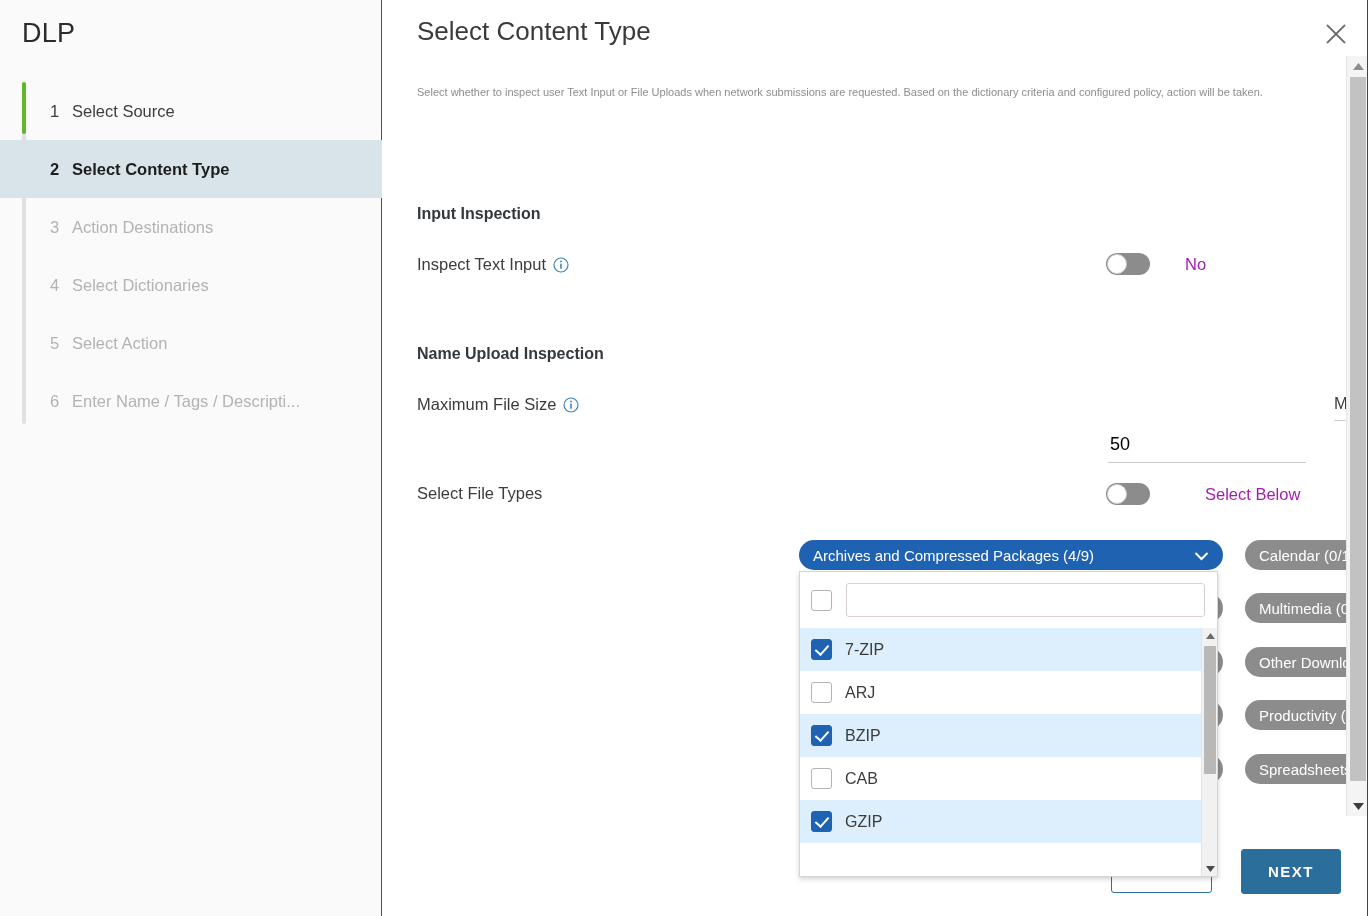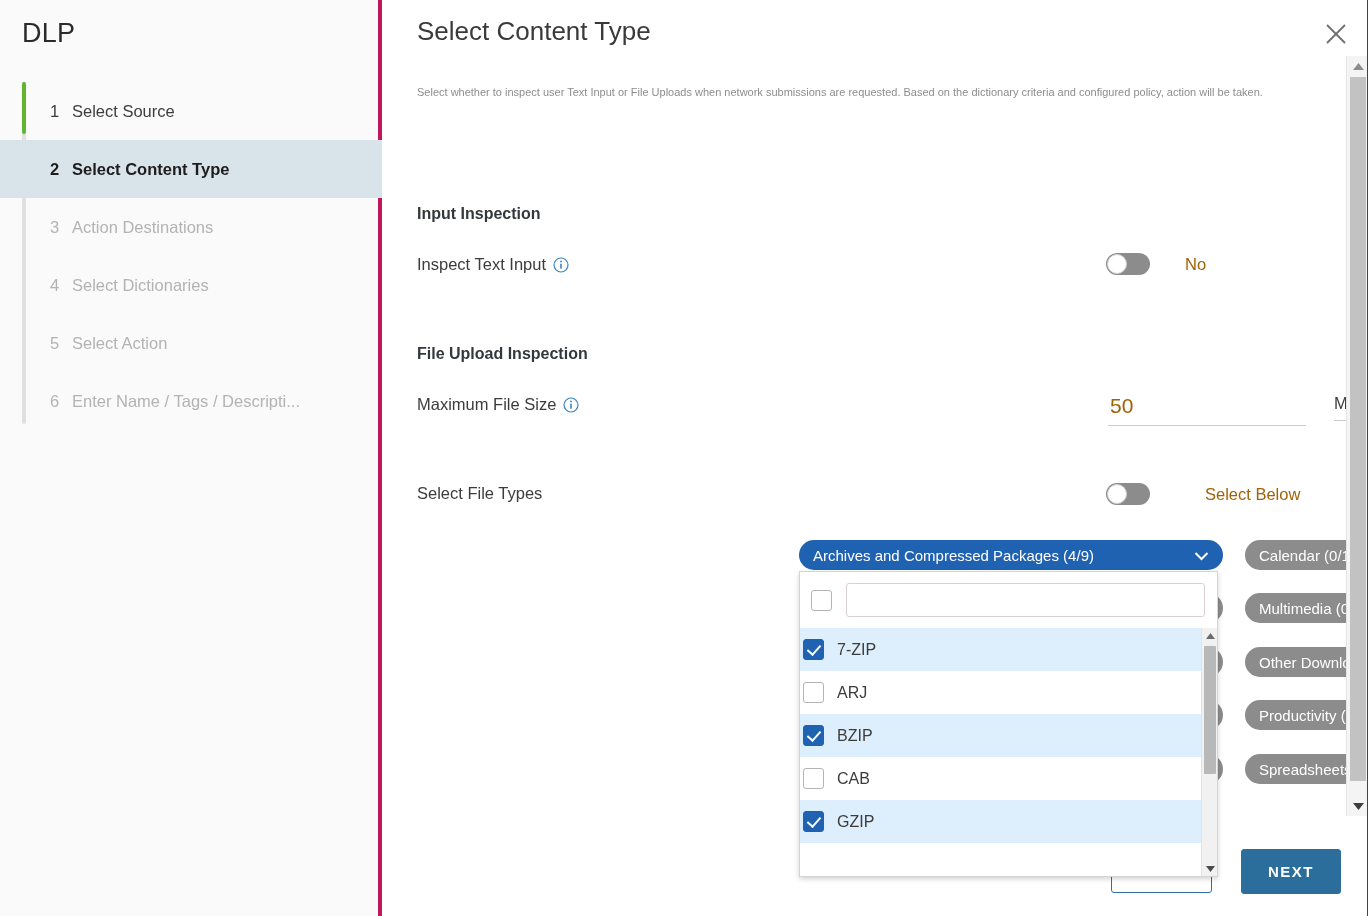--- a/index.html
+++ b/index.html
@@ -8,21 +8,21 @@
     font-family: "Liberation Sans", sans-serif;
     background: #ffffff;
     overflow: hidden;
   }
   .app { position: relative; width: 1368px; height: 916px; display: flex; }
 
   
   .sidebar {
     width: 382px; height: 916px;
     background: #fafafa;
-    border-right: 4px solid #be185d;
+    border-right: 1px solid #be185d;
     position: relative;
     flex: 0 0 382px;
   }
   .sidebar-title {
     position: absolute; left: 22px; top: 18px;
     font-size: 27px; font-weight: 400; color: #2b2b2b;
     letter-spacing: .2px;
   }
   .steps { position: absolute; left: 0; top: 82px; width: 382px; }
   .rail {
@@ -90,30 +90,30 @@
     border-radius: 11px; background: #8c8c8c; cursor: pointer;
   }
   .toggle .knob {
     position: absolute; left: 1px; top: 1px;
     width: 20px; height: 20px; border-radius: 50%;
     background: #ffffff; border: 1px solid #cfcfcf;
   }
   #tg-text-input { left: 724px; top: 253px; }
   #tg-file-types { left: 724px; top: 483px; }
   .toggle-value {
-    position: absolute; font-size: 16.5px; color: #a16207;
+    position: absolute; font-size: 16.5px; color: #a21caf;
   }
   #val-text-input { left: 803px; top: 255px; }
   #val-file-types { left: 803px; top: 485px; margin-left: 20px; }
 
   
   .u-input {
     position: absolute; border: none; border-bottom: 1px solid #cccccc;
     background: transparent; font-family: "Liberation Sans", sans-serif;
-    font-size: 21px; color: #a16207; padding: 0 0 7px 2px; outline: none;
+    font-size: 18px; color: #000000; padding: 0 0 7px 2px; outline: none; margin-top: 40px;
   }
   #inp-max-size { left: 726px; top: 394px; width: 198px; }
   .u-select {
     position: absolute; left: 952px; top: 394px; width: 68px;
     border-bottom: 1px solid #cccccc; padding-bottom: 7px;
     display: flex; align-items: center; gap: 9px; cursor: pointer;
     font-size: 16.5px; color: #3c3c3c;
   }
 
   
@@ -162,21 +162,21 @@
   }
   .dd-search {
     flex: 1 1 auto; height: 34px; border: 1px solid #dccfd2;
     border-radius: 3px; background: #fff; outline: none;
     font-family: "Liberation Sans", sans-serif; font-size: 15px;
     padding: 0 8px; color: #3c3c3c;
   }
   .dd-list { position: relative; height: 248px; overflow: hidden; }
   .dd-row {
     display: flex; align-items: center; gap: 13px;
-    height: 43px; padding-left: 3px; background: #ffffff; cursor: pointer;
+    height: 43px; padding-left: 11px; background: #ffffff; cursor: pointer;
   }
   .dd-row.sel { background: #ddeefc; }
   .dd-row .row-label { font-size: 16px; color: #3c3c3c; }
   .dd-scroll {
     position: absolute; right: 0; top: 0; width: 16px; height: 248px;
     background: #f1f1f1; border-left: 1px solid #e3e3e3;
   }
   .dd-scroll .arw {
     position: absolute; left: 0; width: 16px; height: 15px;
     display: flex; align-items: center; justify-content: center;
@@ -286,21 +286,21 @@
           <rect x="7.2" y="6.4" width="1.6" height="5.4" rx="0.6" fill="#3b84c4"></rect>
         </svg>
       </span>
     </div>
 
     <div class="toggle" id="tg-text-input">
       <div class="knob"></div>
     </div>
     <div class="toggle-value" id="val-text-input">No</div>
 
-    <div class="sec-head" id="sec-file">File Upload Inspection</div>
+    <div class="sec-head" id="sec-file">Name Upload Inspection</div>
 
     <div class="field-label" id="lbl-max-size">
       <span>Maximum File Size</span>
       <span class="info-icon">
         <svg width="16" height="16" viewBox="0 0 16 16" aria-hidden="true">
           <circle cx="8" cy="8" r="7" fill="none" stroke="#3b84c4" stroke-width="1.2"></circle>
           <circle cx="8" cy="4.4" r="0.95" fill="#3b84c4"></circle>
           <rect x="7.2" y="6.4" width="1.6" height="5.4" rx="0.6" fill="#3b84c4"></rect>
         </svg>
       </span>

